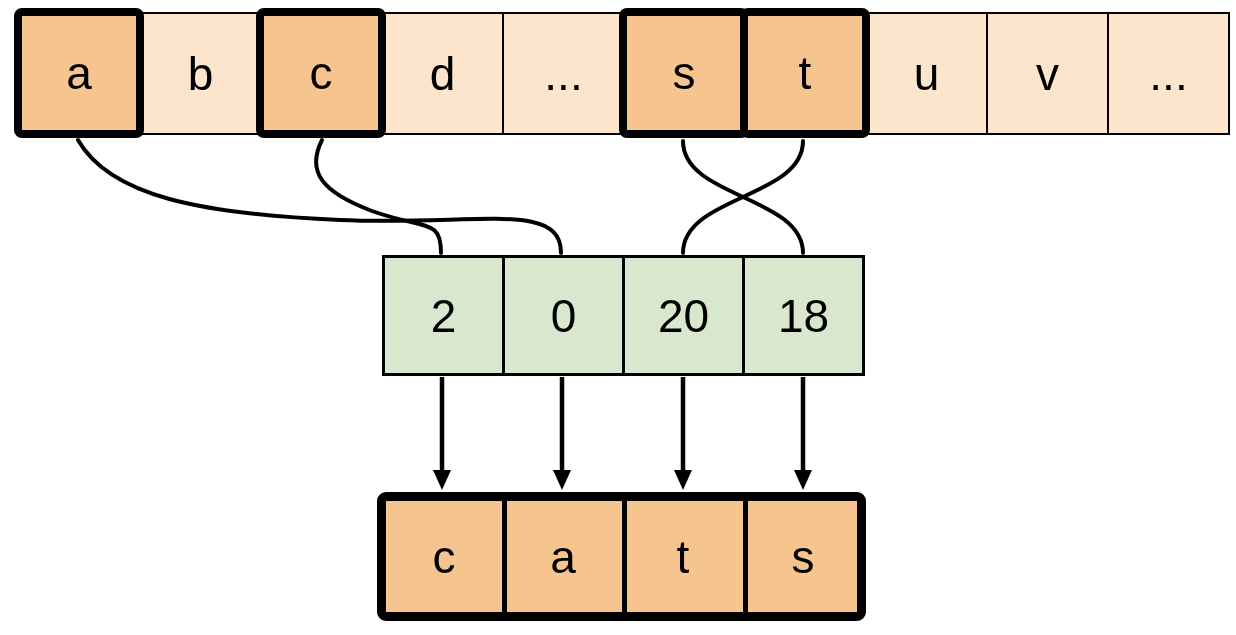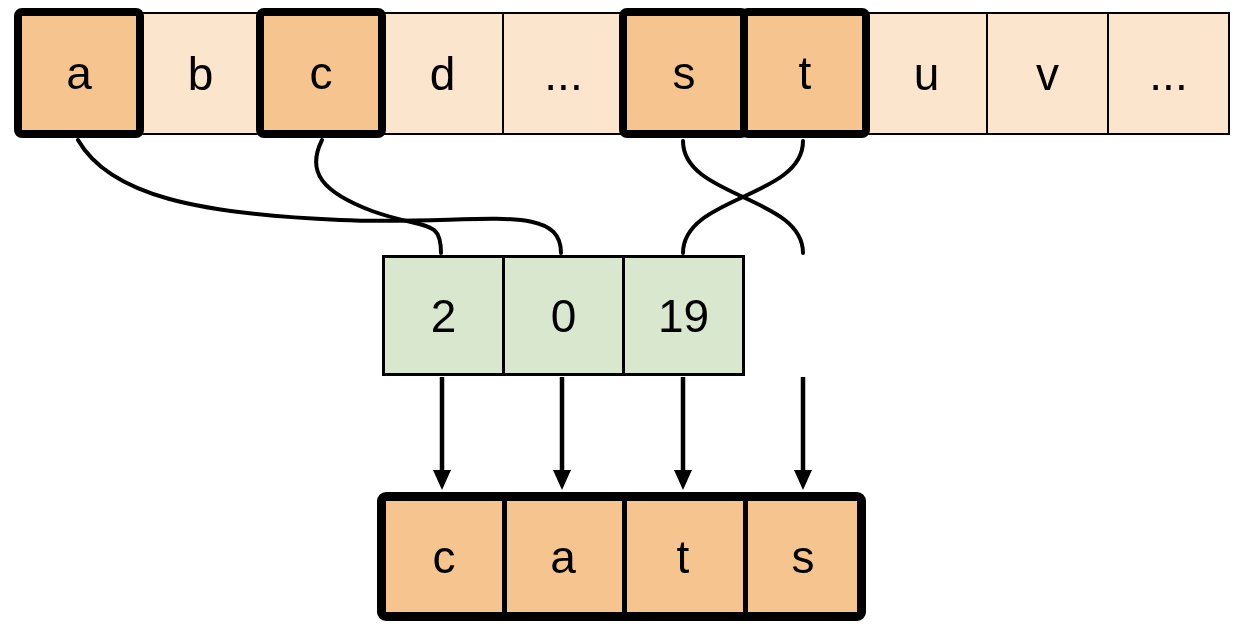--- a/index.html
+++ b/index.html
@@ -76,21 +76,24 @@
       <span>t</span>
     </div>
 
   <div class="cell idx" style="left:382px">
       <span>2</span>
     </div>
   <div class="cell idx" style="left:502px">
       <span>0</span>
     </div>
   <div class="cell idx" style="left:622px">
-      <span>19</span>
+      <span>20</span>
+    </div>
+  <div class="cell idx" style="left:742px">
+      <span>18</span>
     </div>
 
   <div class="out-group">
     <div class="out-divider" style="left:116px"></div>
     <div class="out-divider" style="left:236px"></div>
     <div class="out-divider" style="left:357px"></div>
     <div class="out-letter" style="left:58px">c</div>
     <div class="out-letter" style="left:177px">a</div>
     <div class="out-letter" style="left:297px">t</div>
     <div class="out-letter" style="left:417px">s</div>

